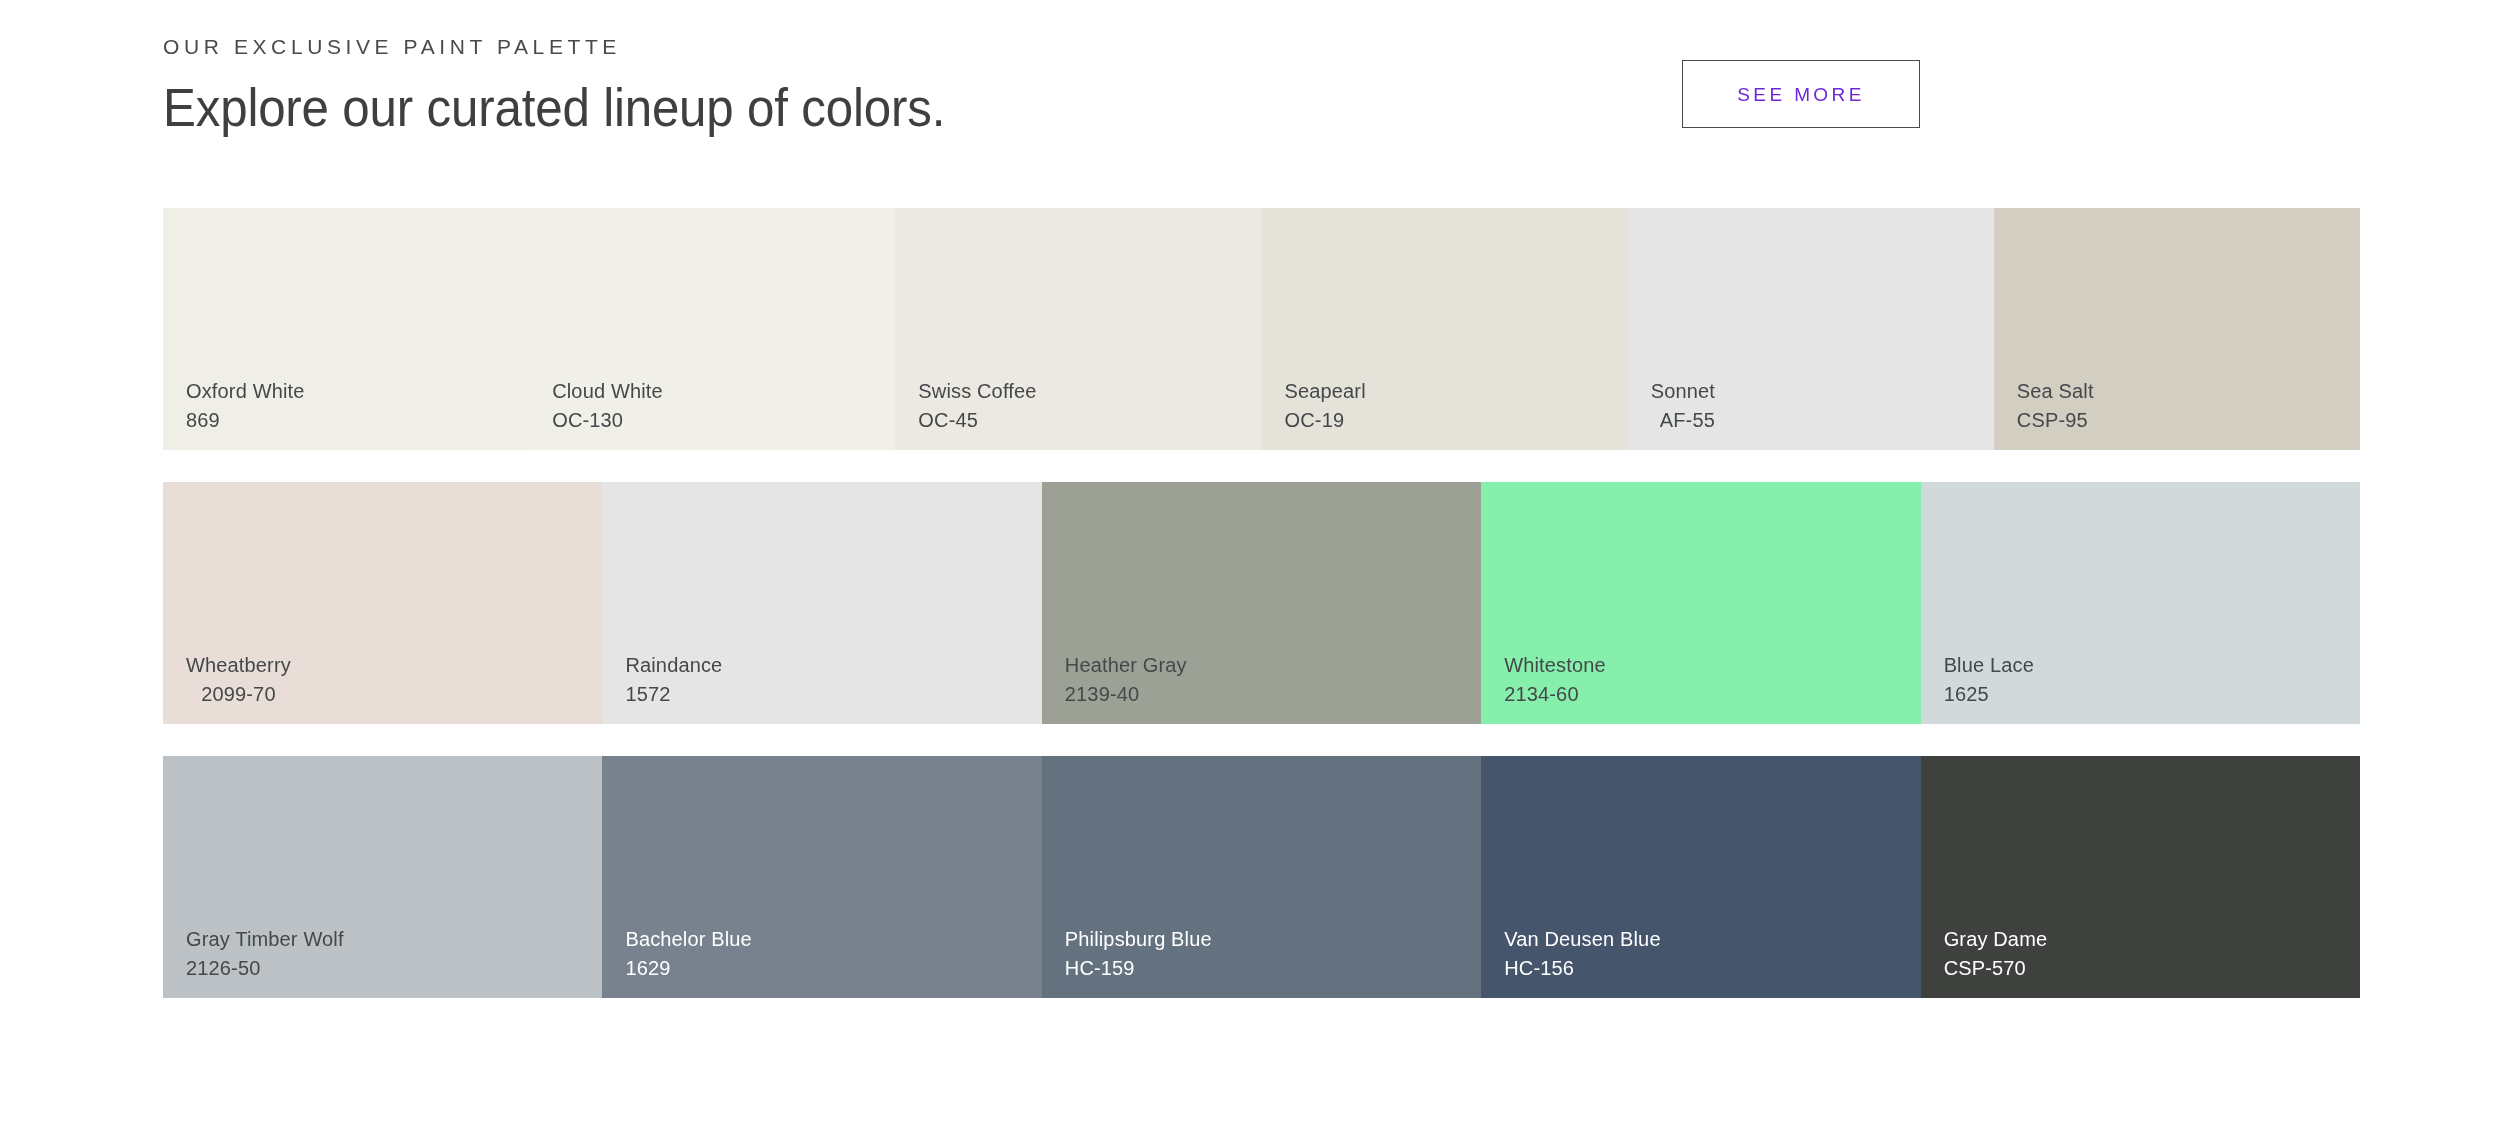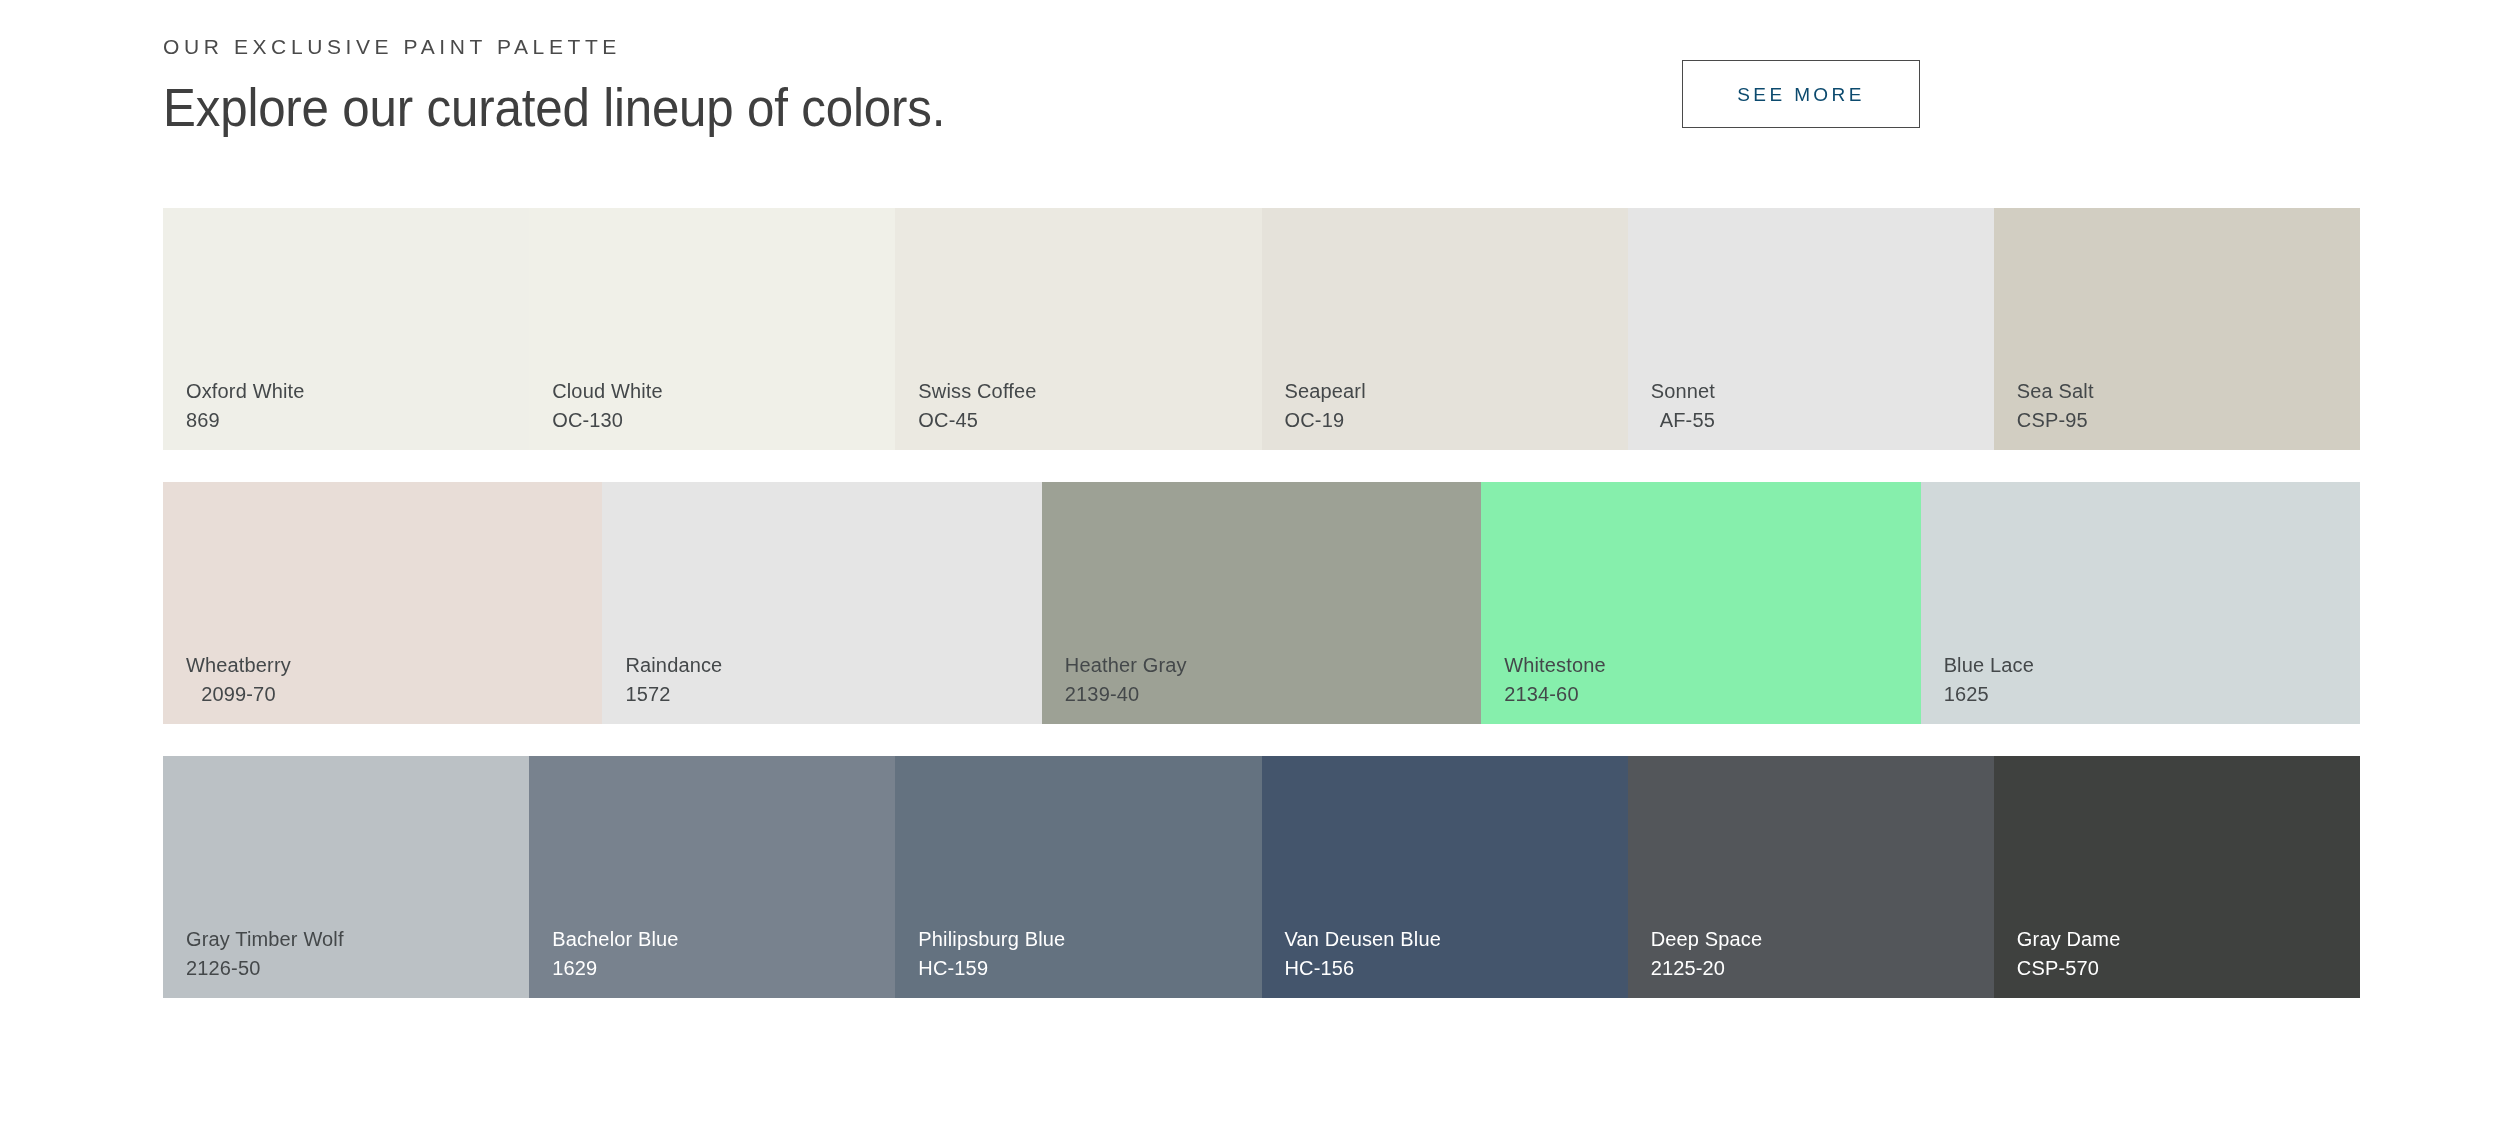--- a/index.html
+++ b/index.html
@@ -53,21 +53,21 @@
   }
 
   .see-more-btn {
     position: absolute;
     right: 0;
     top: 24px;
     width: 238px;
     height: 68px;
     border: 1px solid #4a4a4a;
     background: transparent;
-    color: #0c4a6e;
+    color: #6d28d9;
     font-family: "Liberation Sans", sans-serif;
     font-size: 19px;
     letter-spacing: 3.4px;
     text-transform: uppercase;
     cursor: pointer;
     display: flex;
     align-items: center;
     justify-content: center;
     line-height: 1;
   }
@@ -227,26 +227,20 @@
             <span class="swatch-name">Philipsburg Blue</span>
             <span class="swatch-code">HC-159</span>
           </div>
         </div>
         <div class="swatch text-light" style="background: rgb(68, 85, 108);">
           <div class="swatch-info">
             <span class="swatch-name">Van Deusen Blue</span>
             <span class="swatch-code">HC-156</span>
           </div>
         </div>
-        <div class="swatch text-light" style="background: rgb(83, 86, 90);">
-          <div class="swatch-info">
-            <span class="swatch-name">Deep Space</span>
-            <span class="swatch-code">2125-20</span>
-          </div>
-        </div>
         <div class="swatch text-light" style="background: rgb(63, 65, 63);">
           <div class="swatch-info">
             <span class="swatch-name">Gray Dame</span>
             <span class="swatch-code">CSP-570</span>
           </div>
         </div>
       </div>
     </div>
 
 </div>

